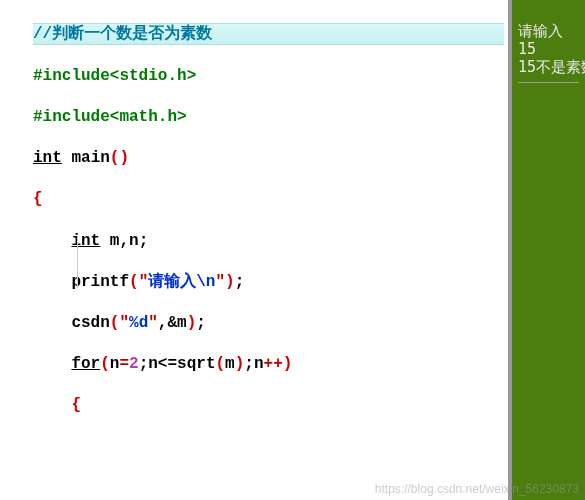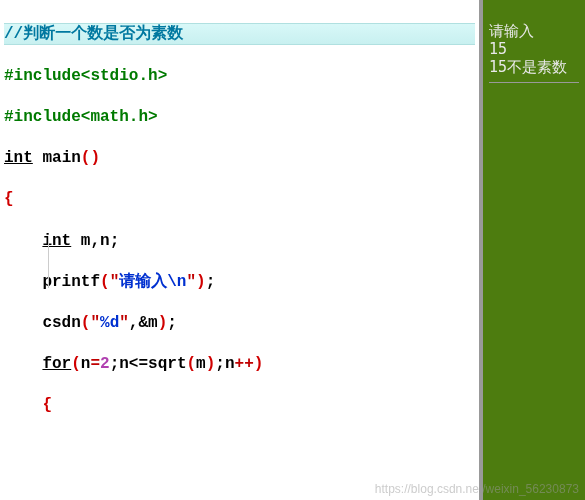--- a/index.html
+++ b/index.html
@@ -1,18 +1,18 @@
 <!DOCTYPE html>
 <html><head>
 <meta charset="utf-8">
 <style>
   * { margin: 0; padding: 0; box-sizing: border-box; }
   html, body { width: 585px; height: 500px; overflow: hidden; font-family: Consolas, "Courier New", monospace; font-size: 16px; }
   .container { display: flex; width: 585px; height: 500px; }
-  .editor { width: 479px; height: 500px; background: #fff; position: relative; }
+  .editor { width: 479px; height: 500px; background: #fff; position: relative; margin-left: 29px; }
   .code-area { padding: 2px 4px; line-height: 20.6px; white-space: pre; font-weight: bold; }
   .line { display: block; }
   .hl-line { background: linear-gradient(#d8f8f8, #c8f0f0); border-top: 1px solid #b0e0e0; border-bottom: 1px solid #b0e0e0; }
   .tok-comment { color: #0078a0; }
   .tok-pp { color: #007a00; }
   .tok-kw { color: #000; font-weight: bold; text-decoration: underline; }
   .tok-fn { color: #000; }
   .tok-paren { color: #d00000; }
   .tok-brace { color: #d00000; }
   .tok-str { color: #c00000; }

